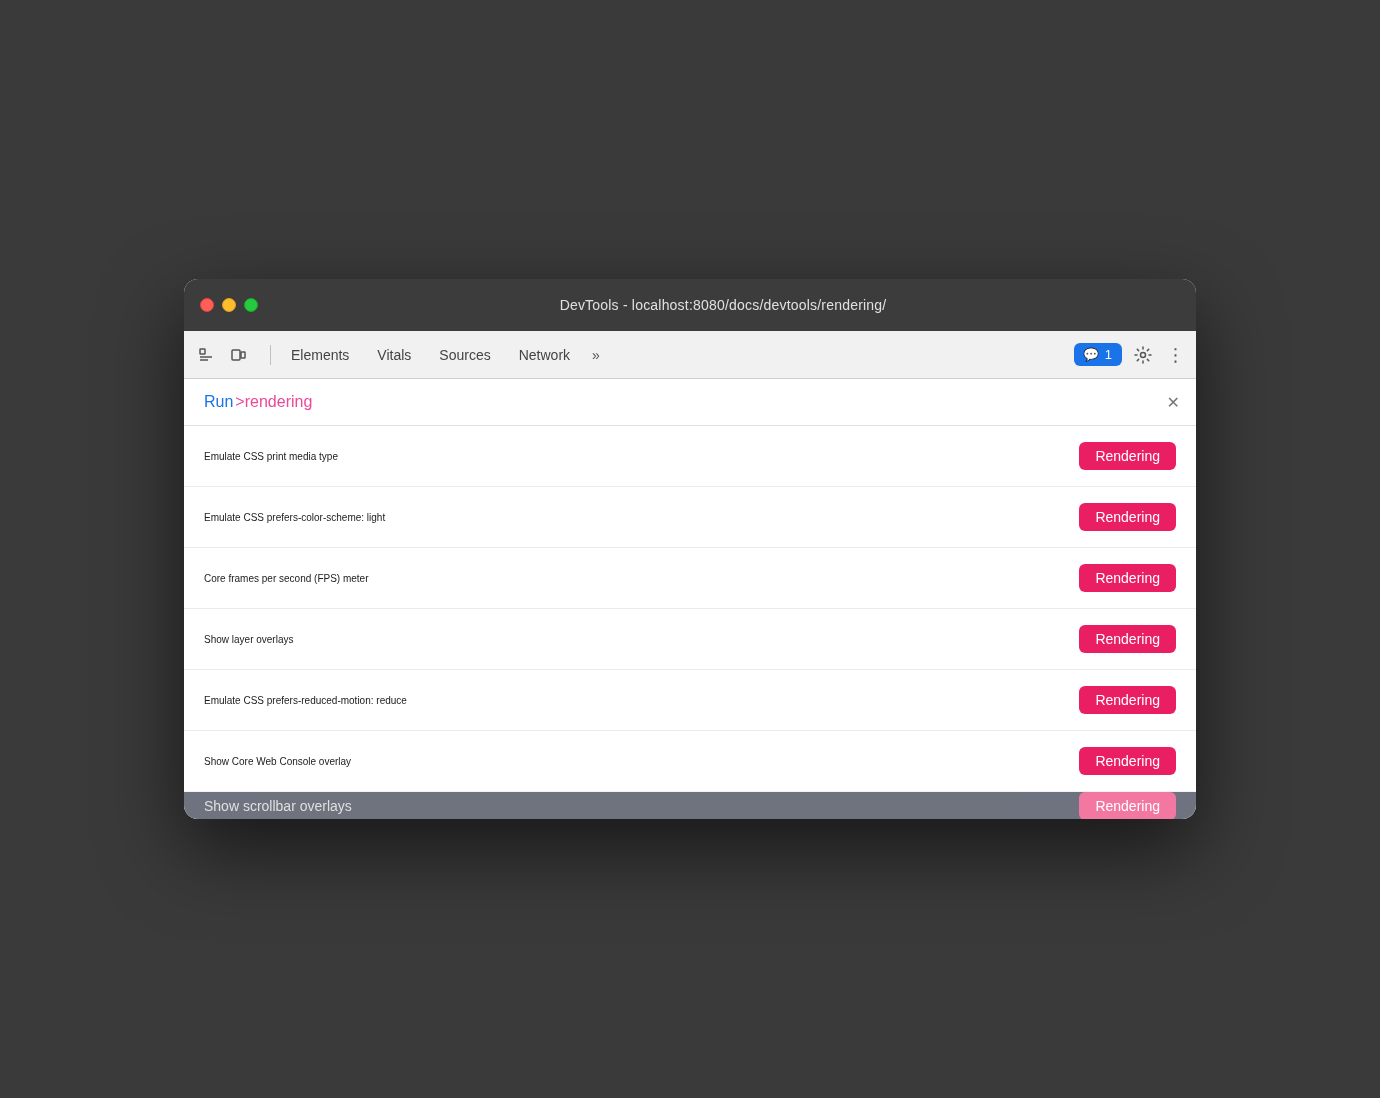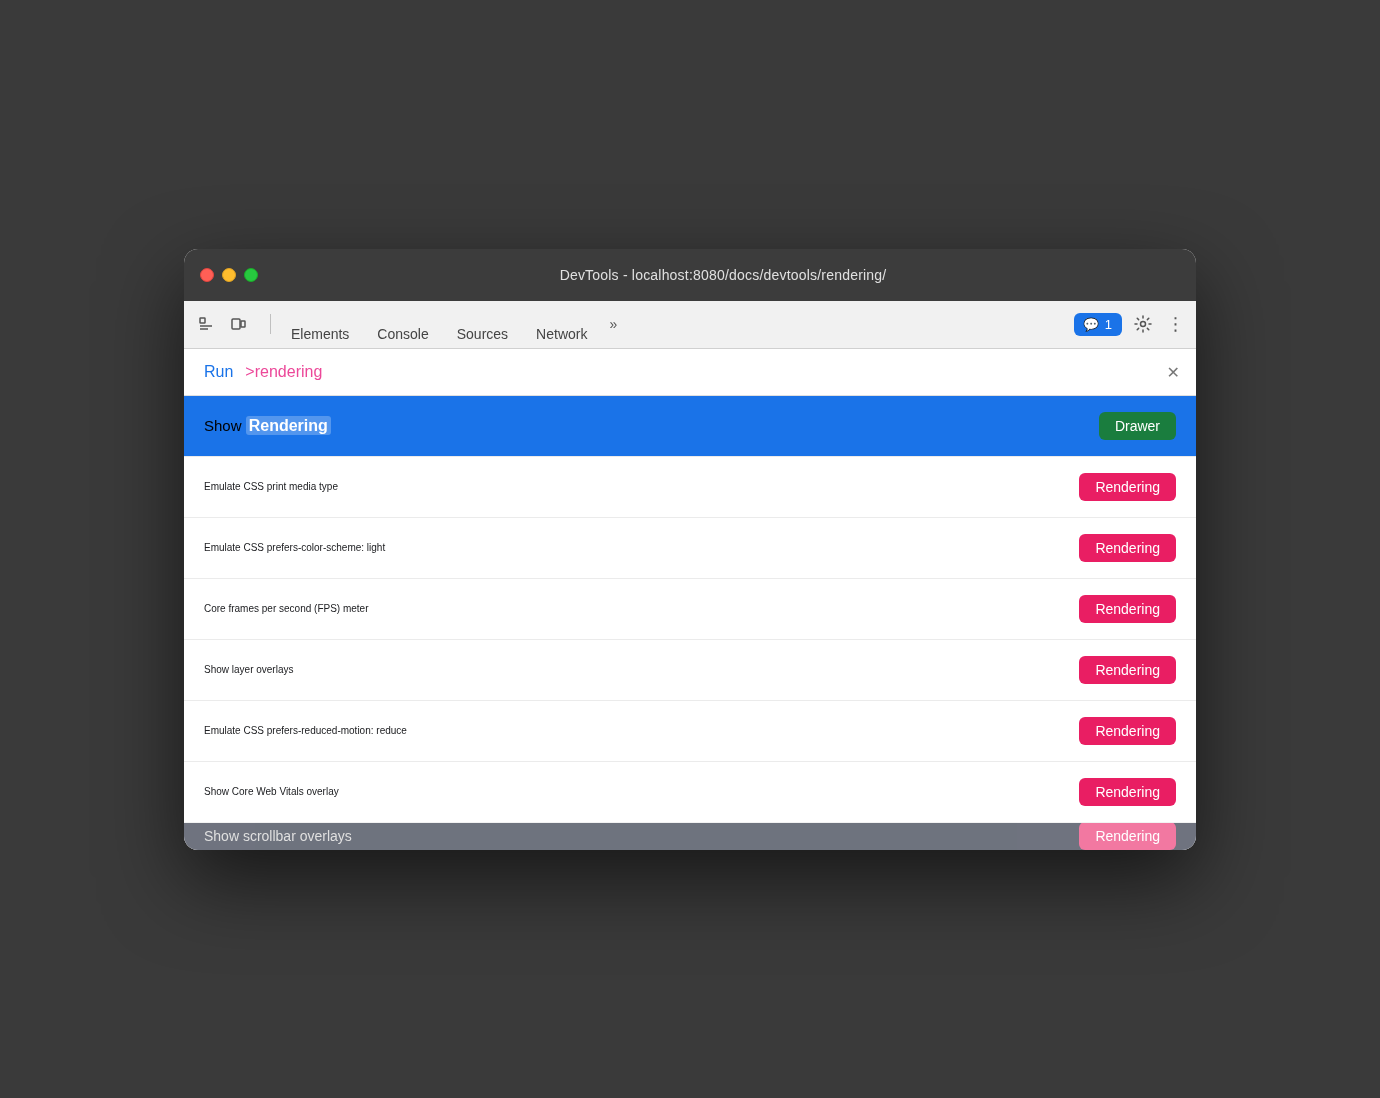--- a/index.html
+++ b/index.html
@@ -97,21 +97,21 @@
 
     .tab-item {
       padding: 6px 14px;
       font-size: 14px;
       color: #444;
       cursor: pointer;
       border-radius: 6px 6px 0 0;
       white-space: nowrap;
       height: 100%;
       display: flex;
-      align-items: flex-end;
+      align-items: center;
     }
 
     .tab-more {
       padding: 6px 8px;
       font-size: 14px;
       color: #555;
       cursor: pointer;
       display: flex;
       align-items: center;
     }
@@ -164,21 +164,21 @@
       background: #ffffff;
     }
 
     
     .run-bar {
       padding: 14px 20px;
       border-bottom: 1px solid #e0e0e0;
       background: #ffffff;
       display: flex;
       align-items: center;
-      gap: 12px;
+      gap: 2px;
       position: relative;
     }
 
     .run-label {
       color: #1a73e8;
       font-size: 16px;
       font-weight: 500;
     }
 
     .run-command {
@@ -305,21 +305,21 @@
         </svg>
       </button>
     </div>
 
     <div class="tab-divider"></div>
 
     <div class="tab-item">
       <span>Elements</span>
     </div>
     <div class="tab-item">
-      <span>Console</span>
+      <span>Vitals</span>
     </div>
     <div class="tab-item">
       <span>Sources</span>
     </div>
     <div class="tab-item">
       <span>Network</span>
     </div>
     <div class="tab-more">
       <span>»</span>
     </div>
@@ -342,24 +342,20 @@
   <div class="content">
 
     <div class="run-bar">
       <span class="run-label">Run</span>
       <span class="run-command">&gt;rendering</span>
       <span class="run-bar-arrow">✕</span>
     </div>
 
 
     <div class="command-list" id="command-list">
-    <div class="command-row selected">
-          <span><span class="command-text-normal">Show </span><span class="command-text-highlight">Rendering</span></span>
-          <button class="tag-btn tag-drawer">Drawer</button>
-        </div>
         <div class="command-row">
           <span class="command-label">Emulate CSS print media type</span>
           <button class="tag-btn tag-rendering">Rendering</button>
         </div>
         <div class="command-row">
           <span class="command-label">Emulate CSS prefers-color-scheme: light</span>
           <button class="tag-btn tag-rendering">Rendering</button>
         </div>
         <div class="command-row">
           <span class="command-label">Core frames per second (FPS) meter</span>
@@ -367,21 +363,21 @@
         </div>
         <div class="command-row">
           <span class="command-label">Show layer overlays</span>
           <button class="tag-btn tag-rendering">Rendering</button>
         </div>
         <div class="command-row">
           <span class="command-label">Emulate CSS prefers-reduced-motion: reduce</span>
           <button class="tag-btn tag-rendering">Rendering</button>
         </div>
         <div class="command-row">
-          <span class="command-label">Show Core Web Vitals overlay</span>
+          <span class="command-label">Show Core Web Console overlay</span>
           <button class="tag-btn tag-rendering">Rendering</button>
         </div>
       </div>
 
     <div class="bottom-clip-partial">
       <span style="font-size:14px; color:#ccc;">Show scrollbar overlays</span>
       <button class="tag-btn tag-rendering">Rendering</button>
     </div>
 
   </div>

